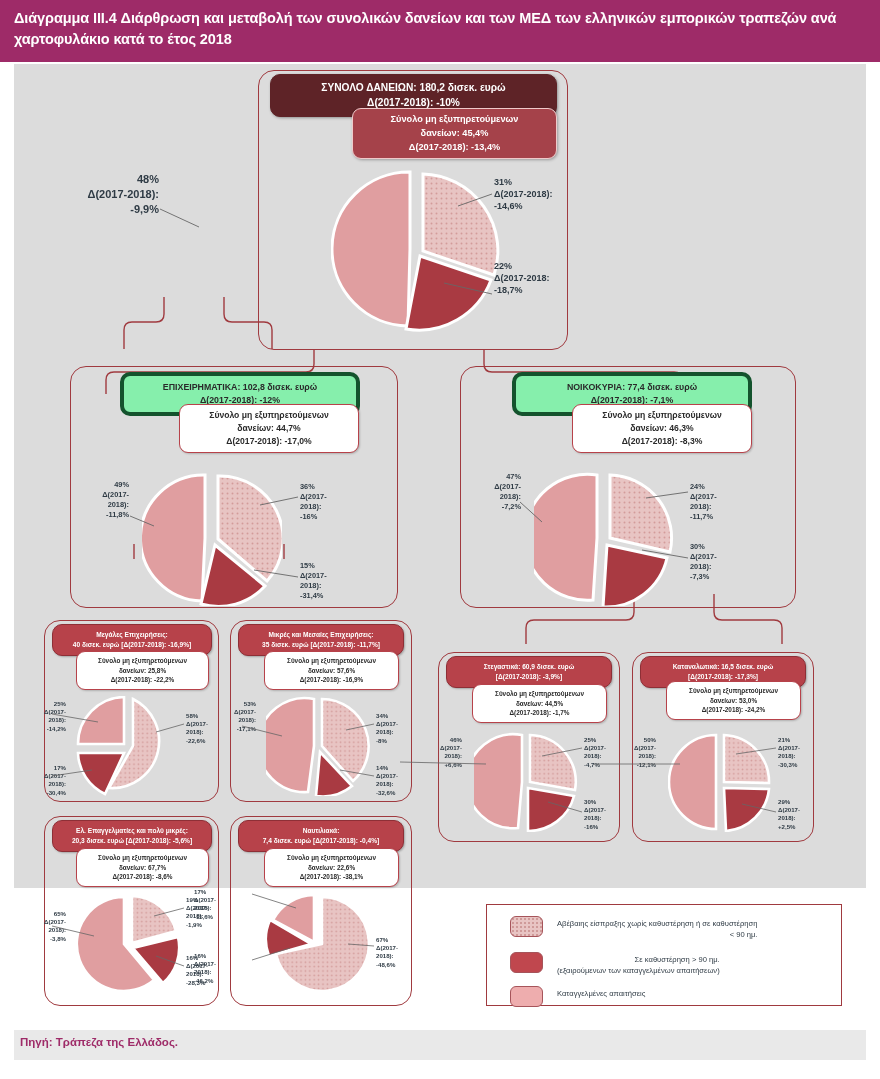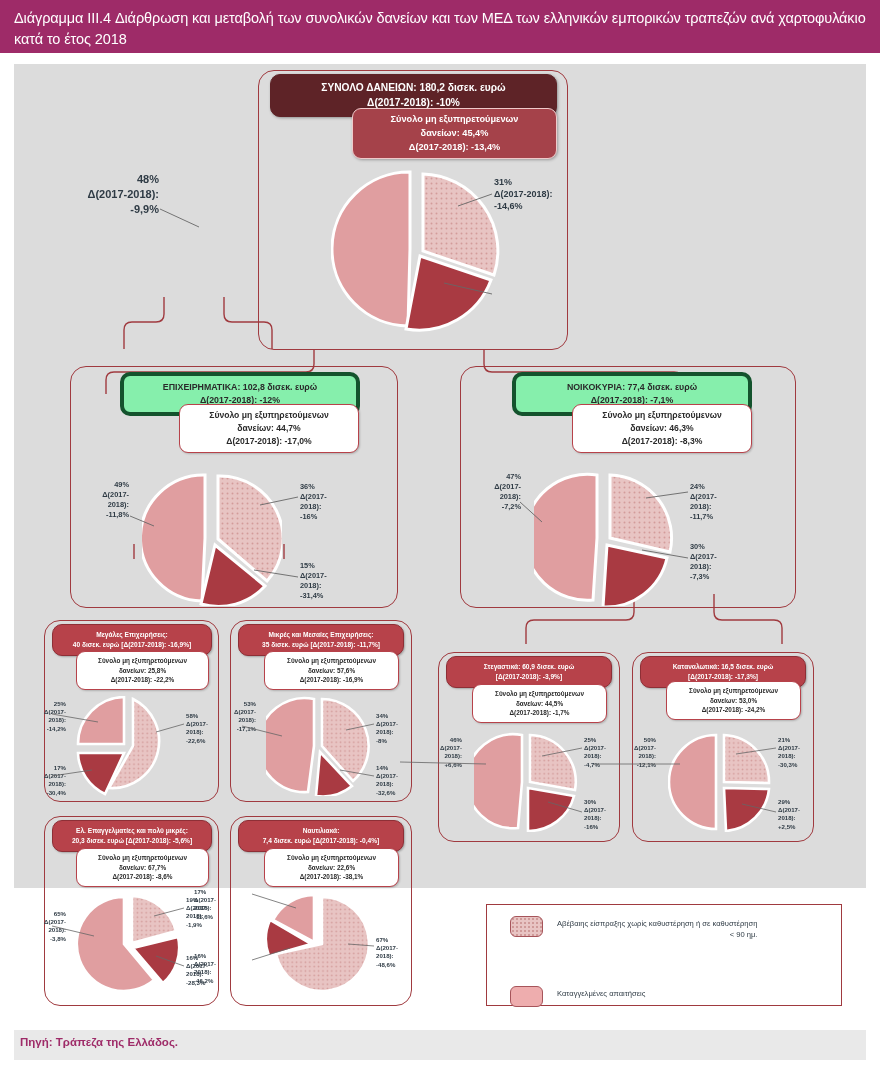--- a/index.html
+++ b/index.html
@@ -7,25 +7,25 @@
   body {
     width: 880px; height: 1079px;
     background: #ffffff;
     font-family: "Liberation Sans", sans-serif;
     position: relative;
     overflow: hidden;
   }
 
   
   #title-bar {
-    position:absolute; left:0; top:0; width:880px; height:53px;
+    position:absolute; left:0; top:0; width:880px; height:62px;
     background:#9e2b68;
     color:#ffffff;
     padding:8px 4px 0 14px;
-    font-weight:normal;
+    font-weight:bold;
     font-size:14.5px;
     line-height:1.45;
     letter-spacing:-0.1px;
   }
 
   
   #canvas {
     position:absolute; left:14px; top:64px; width:852px; height:824px;
     background:#dcdcdc;
   }
@@ -159,20 +159,23 @@
       <path d="M85 88 L156 112 A77 77 0 0 1 71 161 Z" fill="#a93a42" transform="translate(4,4)"></path>
     </g>
   </svg>
 
   <div class="plabel r" style="left: 25px; top: 108px; width: 120px; font-size: 11px; white-space: pre-line;">48%
 Δ(2017-2018):
 -9,9%</div>
   <div class="plabel l" style="left: 480px; top: 112px; width: 120px; font-size: 9px; white-space: pre-line;">31%
 Δ(2017-2018):
 -14,6%</div>
+  <div class="plabel l" style="left: 480px; top: 196px; width: 120px; font-size: 9px; white-space: pre-line;">22%
+Δ(2017-2018:
+-18,7%</div>
 
   <svg class="wires" viewBox="0 0 852 958">
     <g stroke="#666" stroke-width="0.9" fill="none">
       <path d="M146,145 L185,163"></path>
       <path d="M478,130 L444,142"></path>
       <path d="M478,230 L430,219"></path>
     </g>
   </svg>
 
   <div class="node" style="left:56px; top:302px; width:328px; height:242px;"></div>
@@ -551,20 +554,25 @@
     </g>
   </svg>
 
   <div id="legend" style="left:472px; top:840px; width:356px; height:102px;"></div>
 
   <div class="legend-row" style="left:496px; top:852px; width:320px;">
     <span class="swatch fill-a"></span>
     <span class="legend-txt" style="white-space: pre-line;">Αβέβαιης είσπραξης χωρίς καθυστέρηση ή σε καθυστέρηση
 &lt; 90 ημ.</span>
   </div>
+  <div class="legend-row" style="left:496px; top:888px; width:320px;">
+    <span class="swatch fill-b"></span>
+    <span class="legend-txt" style="white-space: pre-line;">Σε καθυστέρηση &gt; 90 ημ.
+(εξαιρούμενων των καταγγελμένων απαιτήσεων)</span>
+  </div>
   <div class="legend-row" style="left:496px; top:922px; width:320px;">
     <span class="swatch fill-c"></span>
     <span class="legend-txt">Καταγγελμένες απαιτήσεις</span>
   </div>
 
 </div>
 
 <div id="source">
   <span>Πηγή: Τράπεζα της Ελλάδος.</span>
 </div>

